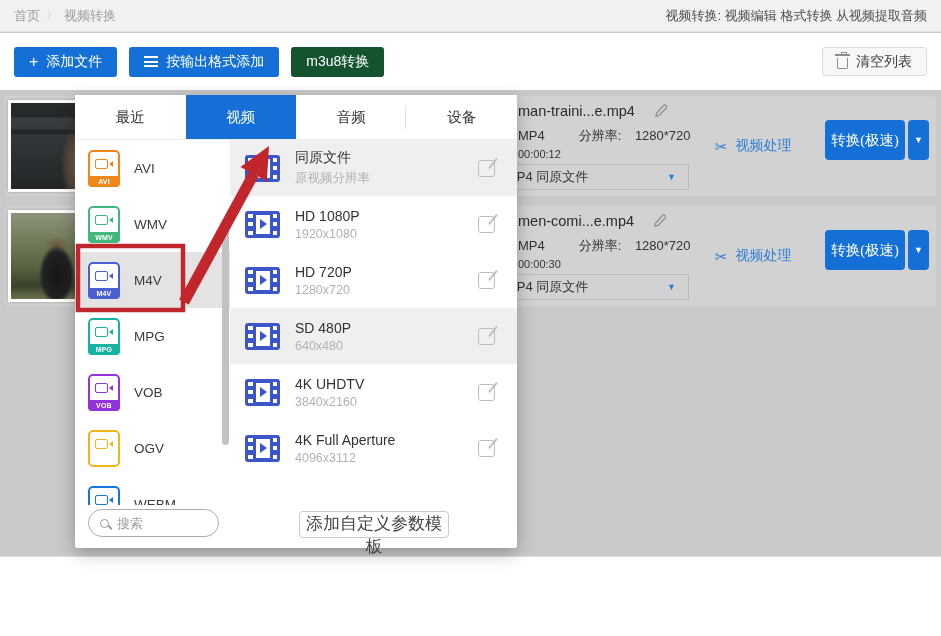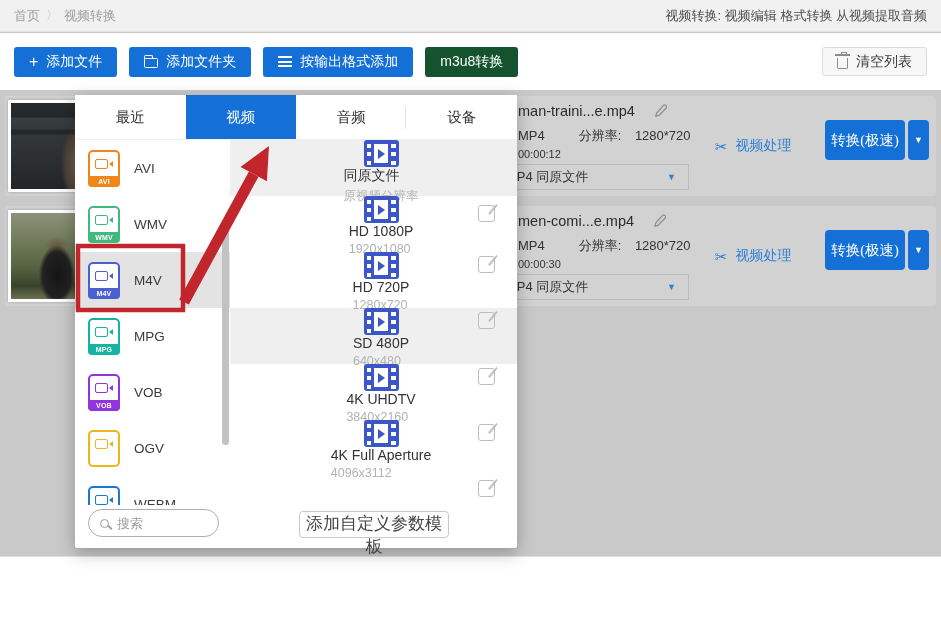--- a/index.html
+++ b/index.html
@@ -132,21 +132,21 @@
     border:1px solid #aeaeae; border-radius:14px; display:flex; align-items:center;
     gap:8px; padding:0 11px; background:#fff;
   }
   .mag-ic{ width:9px; height:9px; border:1.7px solid #9b9b9b; border-radius:50%; position:relative; flex:0 0 auto;}
   .mag-ic::after{ content:""; position:absolute; width:1.8px; height:5px; background:#9b9b9b;
     right:-2.5px; bottom:-3.5px; transform:rotate(-45deg); }
   .search-box input{ border:none; outline:none; width:85px; font-size:13px; color:#333;
     font-family:inherit; background:transparent; }
   .search-box input::placeholder{ color:#9b9b9b; }
   .preset-list{ position:absolute; left:155px; top:45px; width:287px; height:336px; }
-  .preset{ height:56px; display:flex; align-items:center; cursor:pointer;flex-direction:column; }
+  .preset{ height:56px; display:flex; align-items:center; cursor:pointer; }
   .preset.hl{ background:#efefef; }
   .film{ position:relative; width:35px; height:27px; background:#3c55c8; border-radius:3px;
     margin-left:15px; flex:0 0 auto; }
   .film::before{ content:""; position:absolute; left:3px; top:3.5px; width:4.5px; height:21px;
     background:repeating-linear-gradient(180deg,#fff 0 4px,transparent 4px 8.4px); }
   .film::after{ content:""; position:absolute; right:3px; top:3.5px; width:4.5px; height:21px;
     background:repeating-linear-gradient(180deg,#fff 0 4px,transparent 4px 8.4px); }
   .film .ply{ position:absolute; left:10.5px; top:4px; width:14px; height:19px; background:#fff; }
   .film .ply::before{ content:""; position:absolute; left:4px; top:4.5px;
     border-left:7px solid #3c55c8; border-top:5px solid transparent; border-bottom:5px solid transparent; }
@@ -182,24 +182,20 @@
     </div>
     <div class="top-right">视频转换: 视频编辑 格式转换 从视频提取音频</div>
   </div>
 
   <div class="toolbar">
     <button class="tbtn">
       <span class="plus-glyph">+</span>
       <span>添加文件</span>
     </button>
     <button class="tbtn">
-      <span class="folder-ic"></span>
-      <span>添加文件夹</span>
-    </button>
-    <button class="tbtn">
       <span class="list-ic"></span>
       <span>按输出格式添加</span>
     </button>
     <button class="tbtn light">
       <span>m3u8转换</span>
     </button>
     <button class="clear-btn">
       <span class="trash-ic"></span>
       <span>清空列表</span>
     </button>

